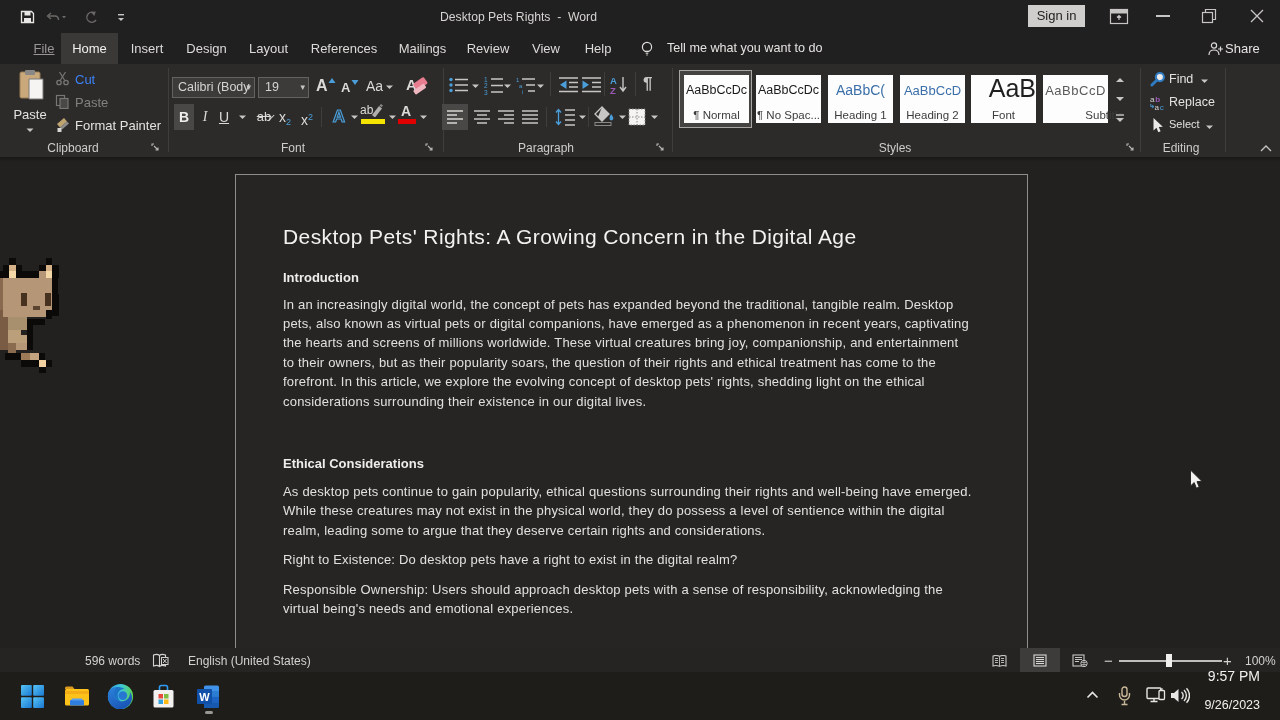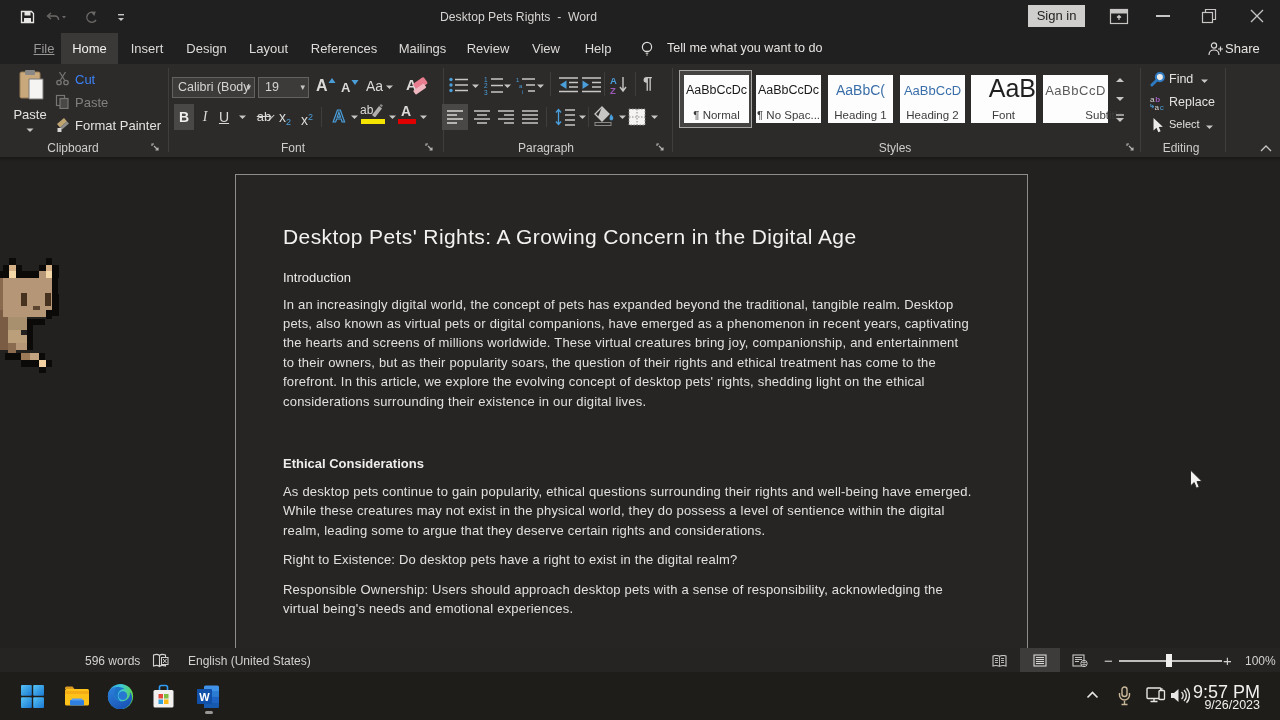--- a/index.html
+++ b/index.html
@@ -343,21 +343,21 @@
   <svg class="abs" style="left:1205px;top:124px;" width="9" height="7" viewBox="0 0 9 7">
       <path d="M1 1.5 l3.5 3.5 3.5-3.5 z" fill="#c8c6c4"></path>
     </svg>
 
   <div id="editing"></div>
 
   <div class="abs" style="left:0;top:157px;width:1280px;height:491px;background:#222120;"></div>
   <div class="abs" style="left:0;top:157px;width:1280px;height:5px;background:linear-gradient(#191817,#222120);"></div>
   <div class="abs" style="left:235px;top:174px;width:793px;height:474px;background:#262524;border:1px solid #8f8d8b;border-bottom:none;"></div>
   <div class="abs" style="left:283px;top:225px;width:700px;font-size:21px;font-weight:normal;color:#f4f2f0;letter-spacing:0.4px;">Desktop Pets' Rights: A Growing Concern in the Digital Age</div>
-  <div class="abs" style="left:283px;top:269.5px;font-size:13px;font-weight:normal;color:#efedeb;">Introduction</div>
+  <div class="abs" style="left:283px;top:269.5px;font-size:13px;font-weight:bold;color:#efedeb;">Introduction</div>
   <div class="abs" style="left:283px;top:294.5px;width:720px;font-size:13px;letter-spacing:0.2px;line-height:19.4px;color:#e2e0de;">In an increasingly digital world, the concept of pets has expanded beyond the traditional, tangible realm. Desktop<br>pets, also known as virtual pets or digital companions, have emerged as a phenomenon in recent years, captivating<br>the hearts and screens of millions worldwide. These virtual creatures bring joy, companionship, and entertainment<br>to their owners, but as their popularity soars, the question of their rights and ethical treatment has come to the<br>forefront. In this article, we explore the evolving concept of desktop pets' rights, shedding light on the ethical<br>considerations surrounding their existence in our digital lives.</div>
   <div class="abs" style="left:283px;top:456px;font-size:13px;font-weight:bold;color:#efedeb;">Ethical Considerations</div>
   <div class="abs" style="left:283px;top:482px;width:720px;font-size:13px;letter-spacing:0.2px;line-height:19.4px;color:#e2e0de;">As desktop pets continue to gain popularity, ethical questions surrounding their rights and well-being have emerged.<br>While these creatures may not exist in the physical world, they do possess a level of sentience within the digital<br>realm, leading some to argue that they deserve certain rights and considerations.</div>
   <div class="abs" style="left:283px;top:550px;width:720px;font-size:13px;letter-spacing:0.2px;line-height:19.4px;color:#e2e0de;">Right to Existence: Do desktop pets have a right to exist in the digital realm?</div>
   <div class="abs" style="left:283px;top:580px;width:720px;font-size:13px;letter-spacing:0.2px;line-height:19.4px;color:#e2e0de;">Responsible Ownership: Users should approach desktop pets with a sense of responsibility, acknowledging the<br>virtual being's needs and emotional experiences.</div>
 
   <svg class="abs" style="left:0;top:255px;" width="66" height="120" viewBox="0 0 66 120" shape-rendering="crispEdges">
 
     <rect x="9" y="3" width="6.5" height="6.5" fill="#0c0a08"></rect>
     <rect x="45.5" y="3" width="6.5" height="6.5" fill="#0c0a08"></rect>
@@ -518,16 +518,16 @@
   <svg class="abs" style="left:1146px;top:687px;" width="21" height="18" viewBox="0 0 21 18">
     <rect x="1" y="1" width="14" height="10.5" rx="1" fill="none" stroke="#e8e6e4" stroke-width="1.4"></rect>
     <path d="M8 11.5 v3 M4.5 14.5 h7" stroke="#e8e6e4" stroke-width="1.4"></path>
     <rect x="13" y="3.5" width="5.5" height="9" rx="1" fill="#1f1d1a" stroke="#e8e6e4" stroke-width="1.3"></rect>
     <path d="M14.5 3.5 v-1.5 h2.5" fill="none" stroke="#e8e6e4" stroke-width="1"></path>
   </svg>
   <svg class="abs" style="left:1170px;top:687px;" width="20" height="17" viewBox="0 0 20 17">
     <path d="M1 6 h3 l4.5-4 v13 l-4.5-4 h-3 z" fill="#e8e6e4"></path>
     <path d="M11.5 5 a4.5 4.5 0 0 1 0 7 M14 3 a7.5 7.5 0 0 1 0 11 M16.5 1.2 a10.5 10.5 0 0 1 0 14.6" fill="none" stroke="#e8e6e4" stroke-width="1.4"></path>
   </svg>
-  <div class="abs" style="left:1160px;top:682px;width:100px;text-align:right;font-size:18px;color:#f2f0ee;">9:57 PM</div>
+  <div class="abs" style="left:1160px;top:668px;width:100px;text-align:right;font-size:14px;color:#f2f0ee;">9:57 PM</div>
   <div class="abs" style="left:1160px;top:698px;width:100px;text-align:right;font-size:12.5px;color:#f2f0ee;">9/26/2023</div>
 
 </div>
 
 </body></html>

